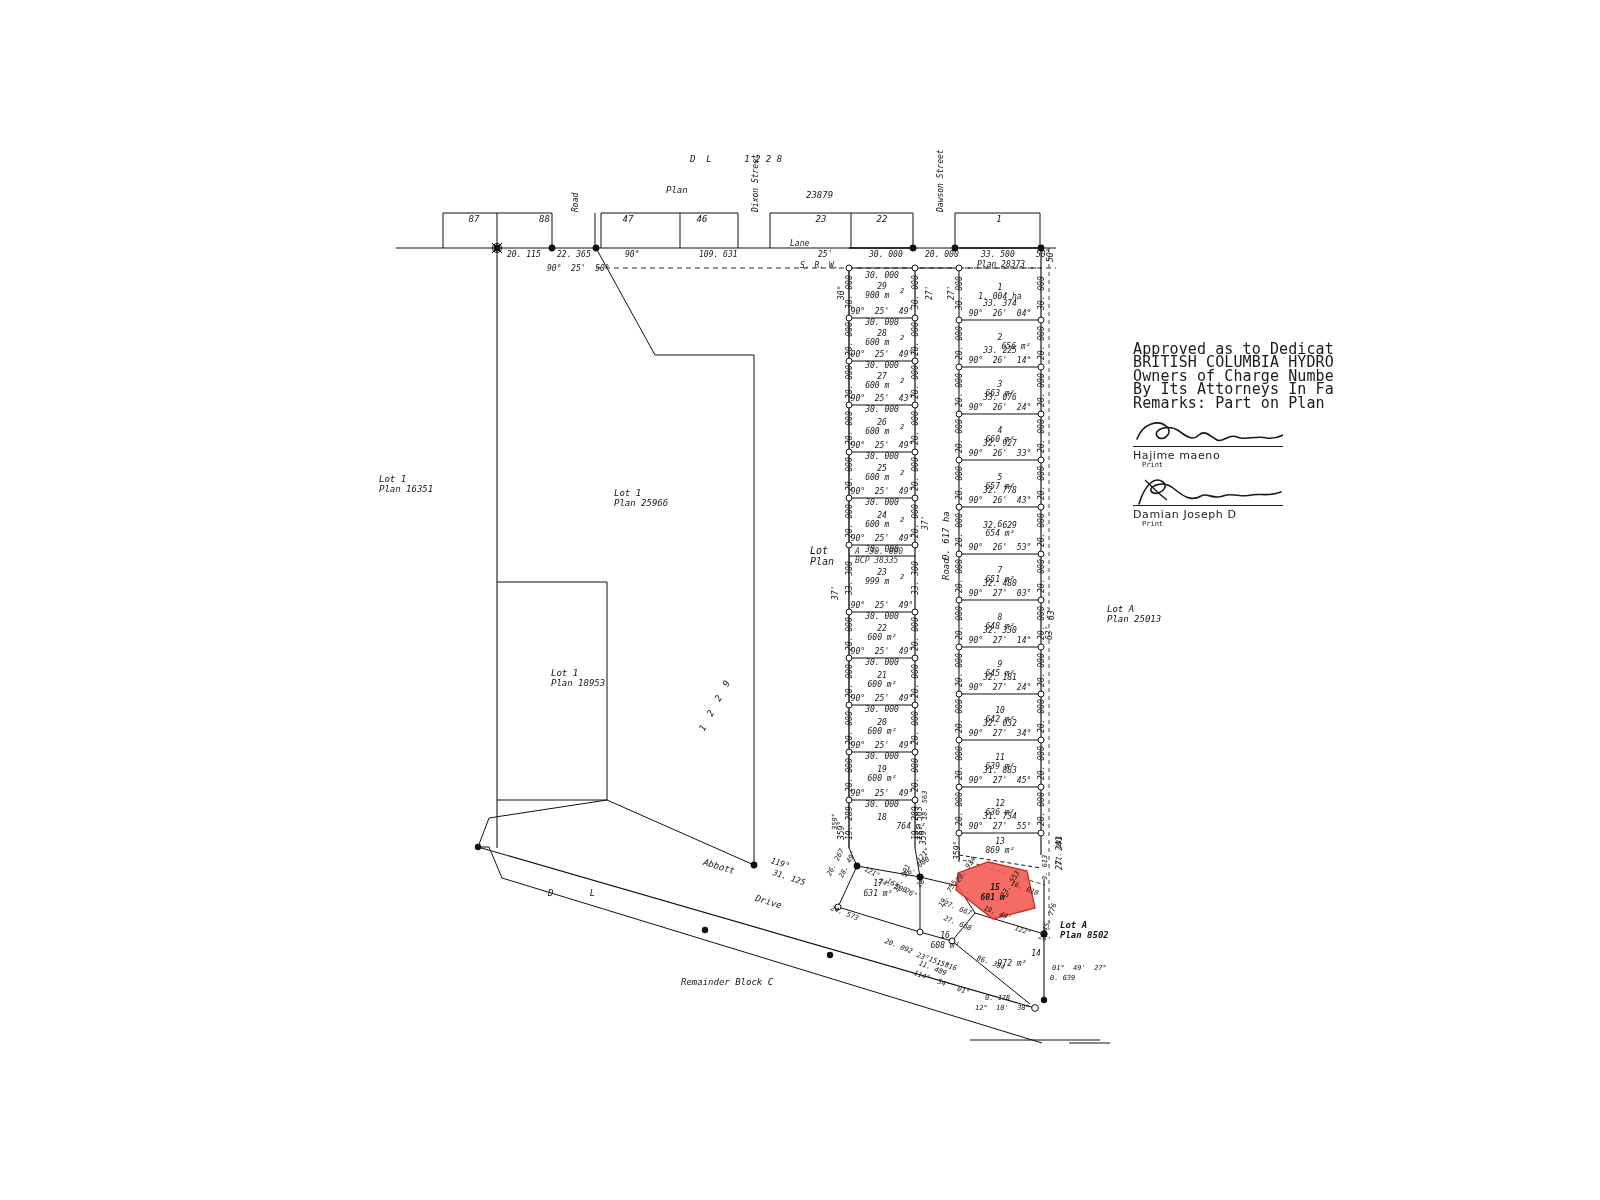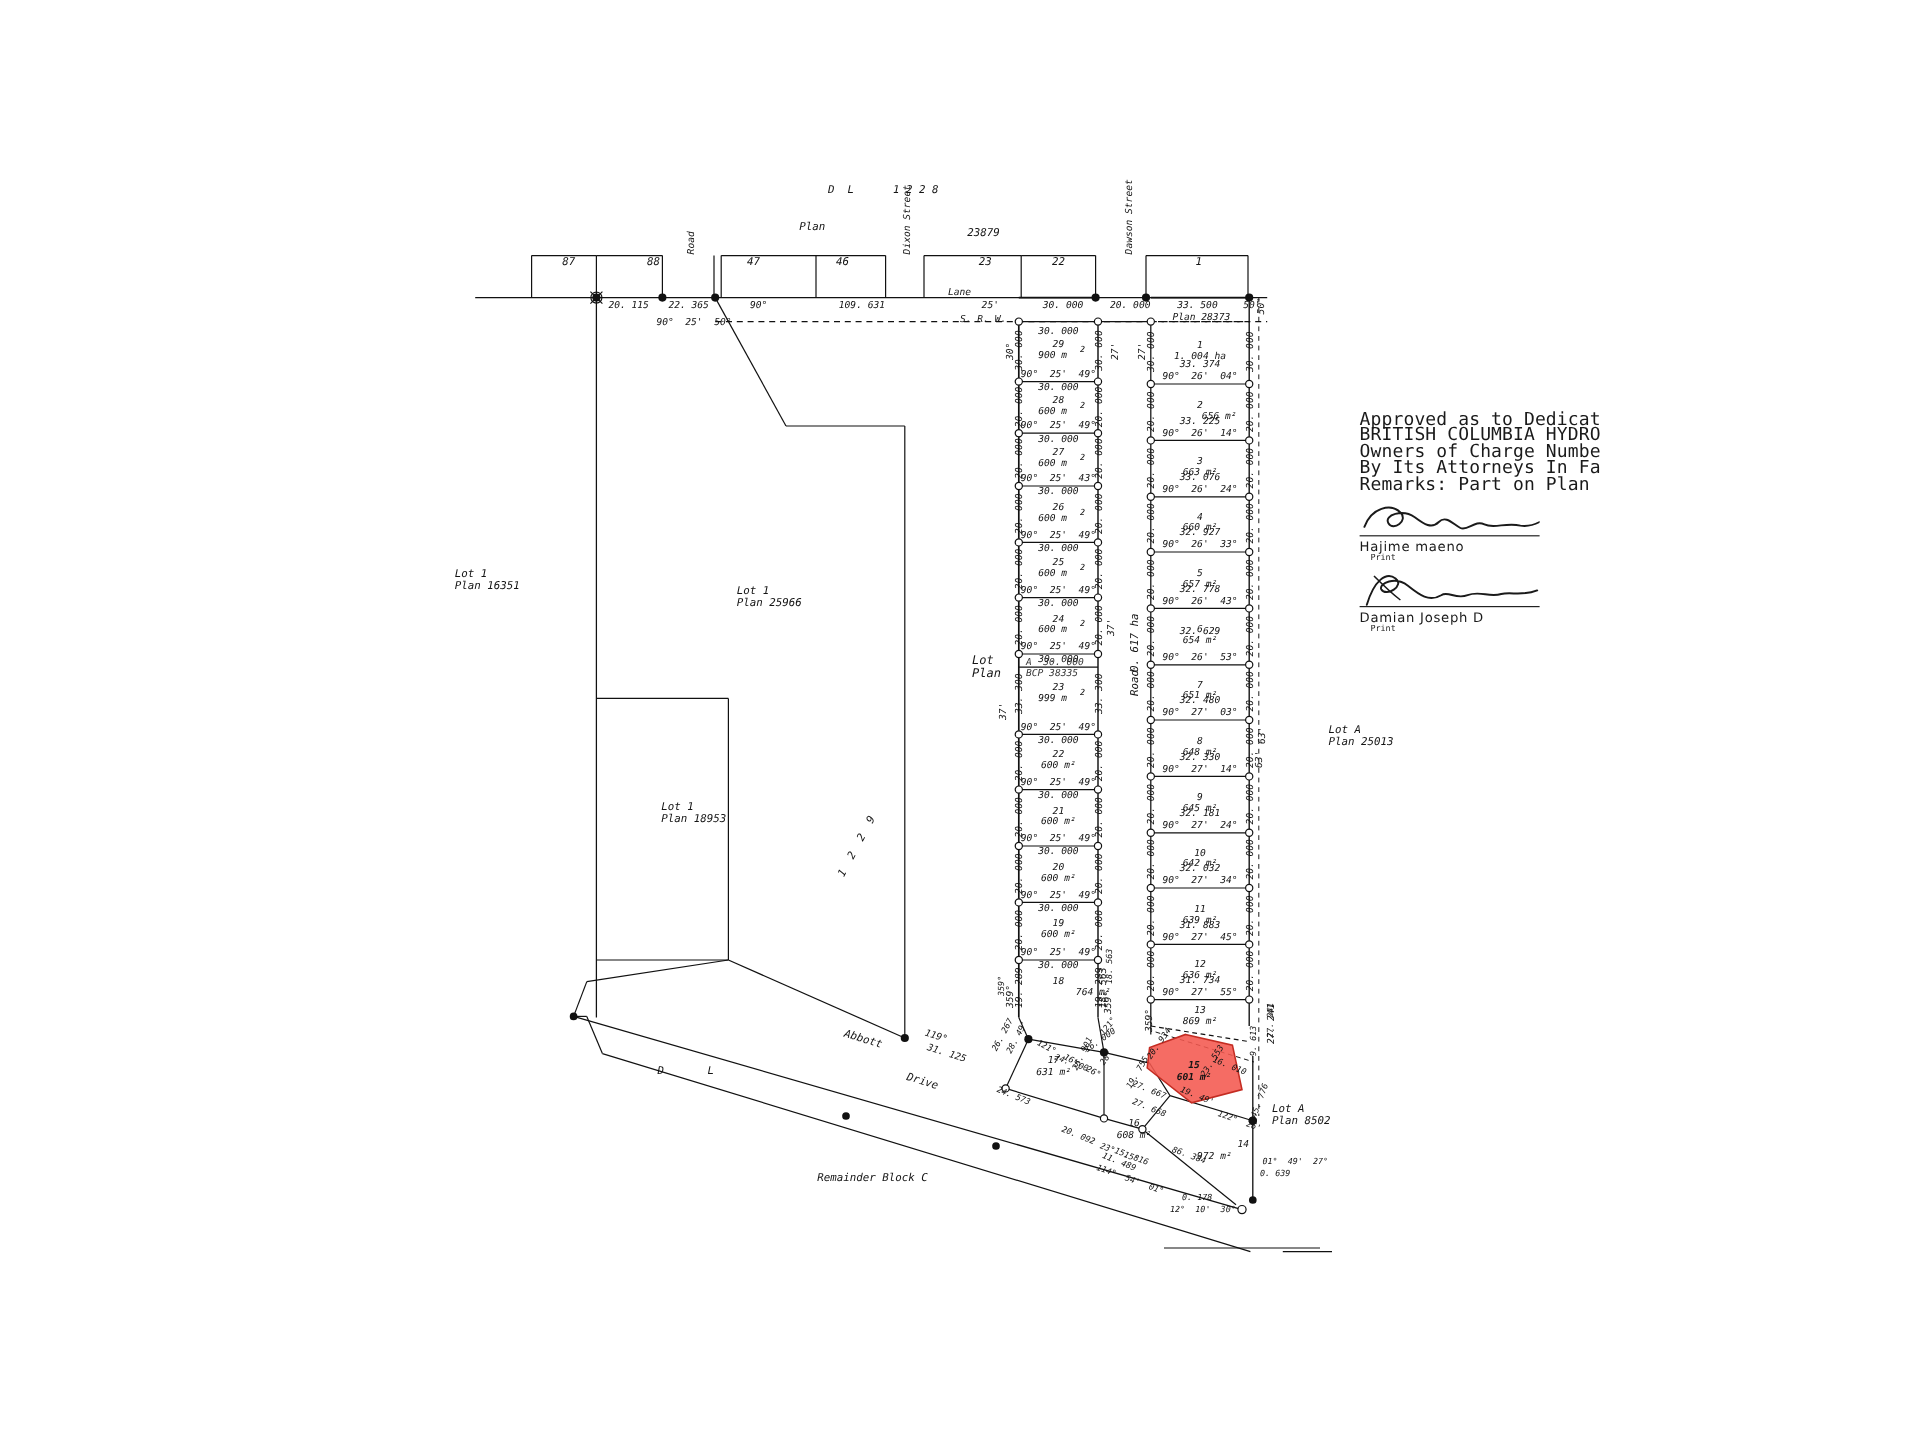--- a/index.html
+++ b/index.html
@@ -278,21 +278,21 @@
     <div class="lbl t8 it rot90" style="left:1047px;top:262px;">50'</div>
 
     <div class="lbl t9 it" style="left:379px;top:474px;"><span>Lot 1</span>
 <span>Plan 16351</span></div>
     <div class="lbl t9 it" style="left:614px;top:488px;"><span>Lot 1</span>
 <span>Plan 25966</span></div>
     <div class="lbl t9 it" style="left:551px;top:668px;"><span>Lot 1</span>
 <span>Plan 18953</span></div>
     <div class="lbl t9 it" style="left:1107px;top:604px;"><span>Lot A</span>
 <span>Plan 25013</span></div>
-    <div class="lbl t9 it" style="left:1060px;top:920px;"><span>Lot A</span>
+    <div class="lbl t9 it" style="left:1060px;top:920px;font-weight:bold;"><span>Lot A</span>
 <span>Plan 8502</span></div>
 
     <div class="lbl t10 it" style="left:810px;top:545px;"><span>Lot</span>
 <span>Plan</span></div>
     <div class="lbl t8 it" style="left:855px;top:548px;color:#3a3a3a;"><span>A  30. 000</span>
 <span>BCP 38335</span></div>
 
     <div class="lbl t9 it" style="left:697px;top:728px;transform:rotate(-62deg);transform-origin:0 0;letter-spacing:3px;">1 2 2 9</div>
     <div class="lbl t9 it" style="left:548px;top:888px;letter-spacing:5px;">D   L</div>
 

